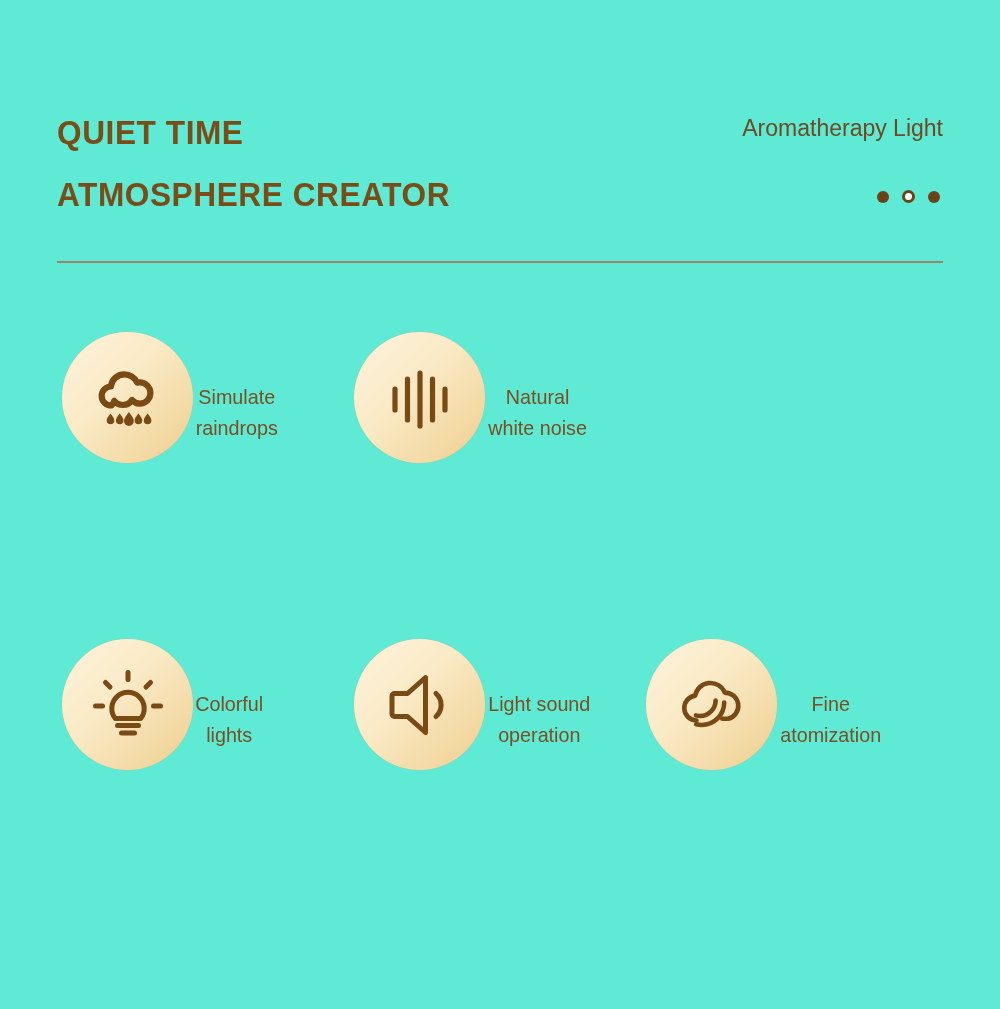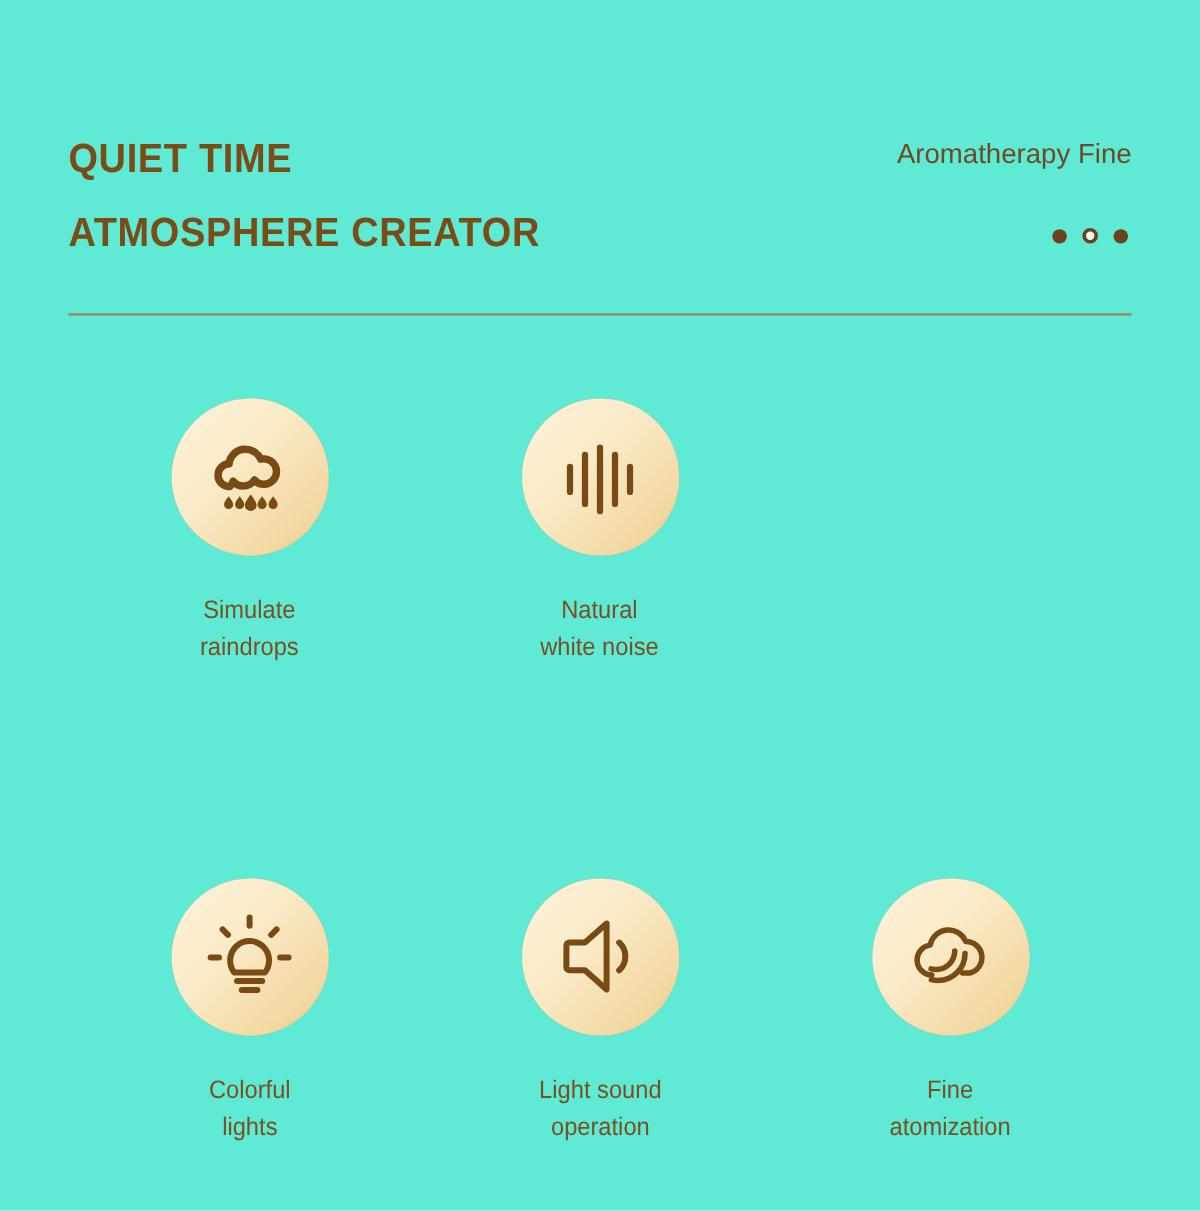--- a/index.html
+++ b/index.html
@@ -107,21 +107,21 @@
   }
   .row {
     display: flex;
     justify-content: flex-start;
   }
   .row.row2 { margin-top: 176px; align-items: center; }
 
   .cell {
     width: 292px;
     display: flex;
-    flex-direction: column;
+    flex-direction: row;
     align-items: center;
   }
   .cell.c1 { margin-left: 5px; }
 
   .badge {
     width: 131px;
     height: 131px;
     border-radius: 50%;
     background: linear-gradient(135deg, #fdf3dd 0%, #faeac6 42%, #f3d9a4 78%, #edcb8c 100%);
     box-shadow: 0 0 0 0.5px rgba(214,183,133,0.55);
@@ -148,21 +148,21 @@
 <div class="page">
 
   <div class="header">
 
     <div class="title-block">
       <div class="title-line l1">QUIET TIME</div>
       <div class="title-line l2">ATMOSPHERE CREATOR</div>
     </div>
 
     <div class="eyebrow-block">
-      <div class="eyebrow">Aromatherapy Fine</div>
+      <div class="eyebrow">Aromatherapy Light</div>
       <div class="dots">
         <span class="dot filled"></span>
         <span class="dot hollow"></span>
         <span class="dot filled"></span>
       </div>
     </div>
   </div>
 
   <div class="divider"></div>
 

